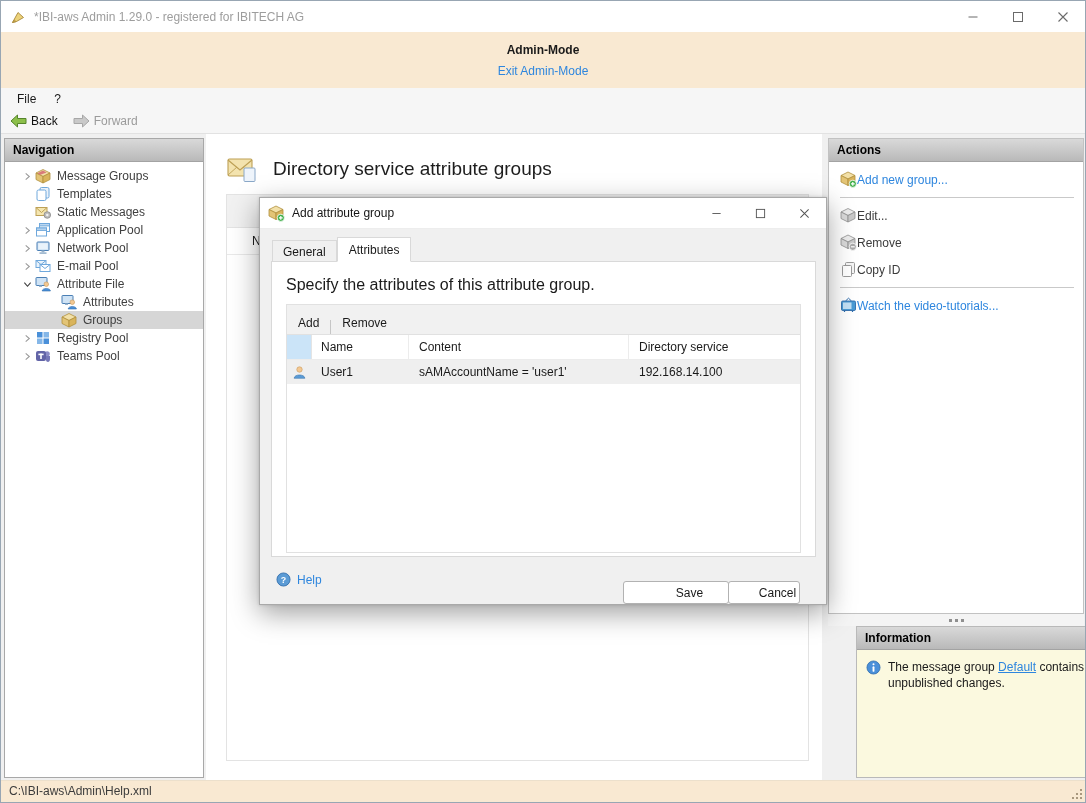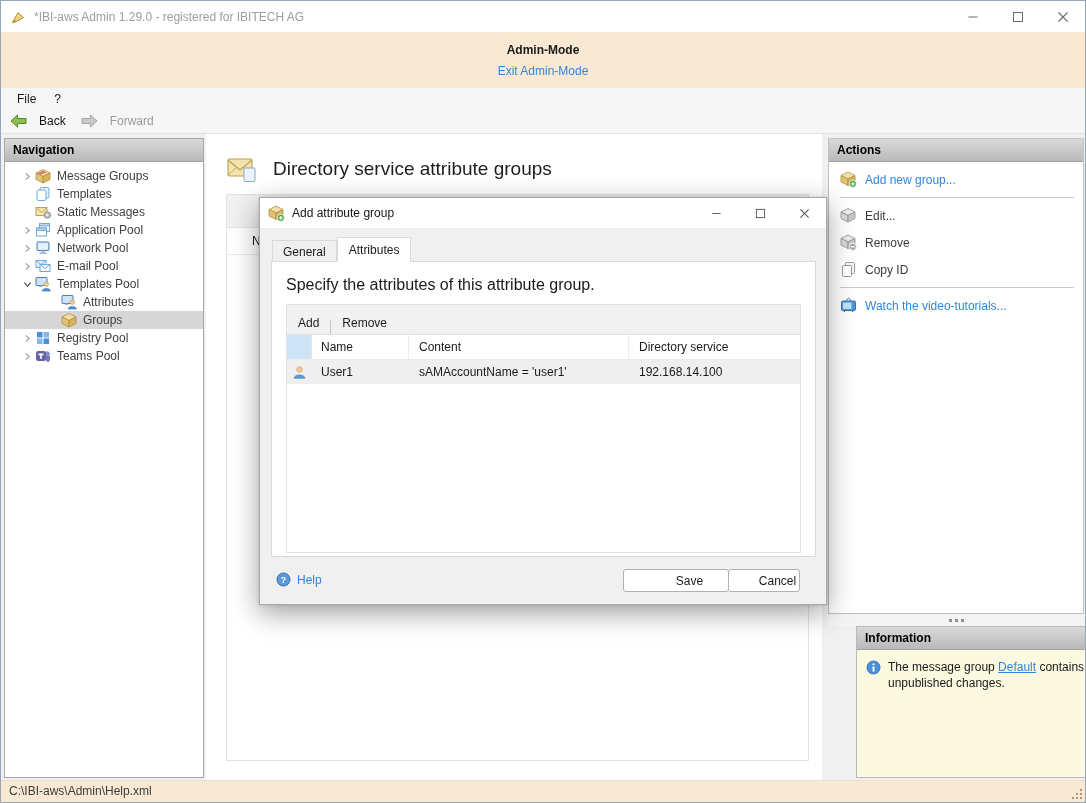--- a/index.html
+++ b/index.html
@@ -17,21 +17,21 @@
   
   .admin-banner { position: absolute; top: 31px; left: 0; right: 0; height: 56px; background: #f9e9d2; text-align: center; padding-top: 11px; }
   .admin-banner .admin-title { font-size: 12px; font-weight: bold; color: #1a1a1a; }
   .admin-banner .admin-link { display: inline-block; margin-top: 7px; font-size: 12px; color: #2e86de; cursor: pointer; text-decoration: none; }
 
   
   .menubar { position: absolute; top: 87px; left: 0; right: 0; height: 21px; background: #f6f6f6; display: flex; align-items: center; font-size: 12px; color: #1a1a1a; }
   .menu-item { padding: 2px 9px; }
   .menu-item:first-child { margin-left: 7px; }
   .nav-toolbar { position: absolute; top: 108px; left: 0; right: 0; height: 25px; background: #f6f6f6; border-bottom: 1px solid #e2e2e2; display: flex; align-items: center; font-size: 12px; }
-  .tool-btn { display: flex; align-items: center; gap: 12px; padding: 2px 6px; margin-left: 3px; }
+  .tool-btn { display: flex; align-items: center; gap: 4px; padding: 2px 6px; margin-left: 3px; }
   .tool-btn .lbl-enabled { color: #111; }
   .tool-btn .lbl-disabled { color: #9b9b9b; }
   .tool-btn svg { width: 17px; height: 14px; }
 
   
   .panel-header { height: 23px; background: linear-gradient(#d9d9d9, #b9b9b9); border-bottom: 1px solid #a3a3a3; font-size: 12px; font-weight: bold; color: #000; line-height: 22px; padding: 0 8px; }
 
   
   .left-panel { position: absolute; left: 3px; top: 137px; width: 200px; height: 640px; background: #fff; border: 1px solid #a8a8a8; }
   .tree { padding-top: 5px; }
@@ -47,21 +47,21 @@
   .page-heading { display: flex; align-items: center; gap: 15px; padding: 19px 0 0 20px; }
   .page-heading svg { width: 32px; height: 32px; }
   .page-title { font-size: 19px; font-weight: 400; color: #1d1d1d; }
   .bg-box { position: absolute; left: 20px; top: 60px; width: 583px; height: 567px; border: 1px solid #e3e3e3; background: #fff; }
   .bg-toolbar { height: 33px; background: #f1f1f1; border-bottom: 1px solid #e3e3e3; }
   .bg-table-header { height: 27px; border-bottom: 1px solid #e9e9e9; display: flex; align-items: center; padding-left: 25px; font-size: 12px; color: #1a1a1a; }
 
   
   .actions-panel { position: absolute; left: 827px; top: 137px; width: 256px; height: 476px; background: #fff; border: 1px solid #c2c2c2; }
   .actions-body { padding-top: 4px; }
-  .action-item { display: flex; align-items: center; gap: 8px; padding: 5px 8px 5px 11px; font-size: 12px; }
+  .action-item { display: flex; align-items: center; gap: 0; padding: 5px 8px 5px 11px; font-size: 12px; }
   .action-item svg { width: 17px; height: 17px; flex: 0 0 auto; }
   .action-link { color: #2e86de; cursor: pointer; }
   .action-plain { color: #3c3c3c; }
   .action-sep { height: 1px; background: #c9c9c9; margin: 4px 9px 4px 11px; }
 
   
   .v-splitter { position: absolute; left: 827px; top: 613px; width: 256px; height: 12px; background: #f4f4f4; display: flex; align-items: center; justify-content: center; gap: 3px; }
   .v-splitter i { width: 3px; height: 3px; background: #8f8f8f; display: block; }
 
   
@@ -104,21 +104,21 @@
   .col-ds { flex: 1; padding-left: 10px; display: flex; align-items: center; }
   .attr-row { display: flex; height: 24px; background: #efefef; font-size: 12px; color: #1a1a1a; flex: 0 0 auto; }
   .attr-row .col-icon { background: transparent; border-right: none; display: flex; align-items: center; justify-content: center; }
   .attr-row .col-name, .attr-row .col-content { border-right: none; }
   .attr-row svg { width: 15px; height: 15px; }
   .attr-filler { flex: 1; background: #fff; }
 
   .dialog-footer { position: absolute; left: 0; right: 0; bottom: 0; height: 47px; }
   .help-link { position: absolute; left: 16px; top: 15px; display: flex; align-items: center; gap: 6px; font-size: 12px; color: #2e86de; cursor: pointer; }
   .help-link svg { width: 15px; height: 15px; }
-  .dlg-push { position: absolute; top: 12px; height: 23px; background: #fff; border: 1px solid #b2b2b2; border-radius: 3px; font-size: 12px; color: #1a1a1a; display: flex; align-items: center; justify-content: center; padding-left: 27px; }
+  .dlg-push { position: absolute; top: 24px; height: 23px; background: #fff; border: 1px solid #b2b2b2; border-radius: 3px; font-size: 12px; color: #1a1a1a; display: flex; align-items: center; justify-content: center; padding-left: 27px; }
   .btn-save { right: 97px; width: 106px; }
   .btn-cancel { right: 26px; width: 72px; }
 </style>
 </head>
 <body>
 
 <div class="window">
 
   <div class="titlebar">
     <svg class="app-icon" viewBox="0 0 16 16">
@@ -273,21 +273,21 @@
             </svg>
           </span>
         <span class="tree-icon">
             <svg viewBox="0 0 16 16">
               <rect x="1" y="1.5" width="11" height="8" rx="0.6" fill="#cfe3f5" stroke="#4a7fb5"></rect>
               <rect x="4" y="9.5" width="3" height="1.5" fill="#9ab4cc"></rect>
               <circle cx="11.3" cy="8.2" r="2.3" fill="#f3c893" stroke="#c89858" stroke-width="0.6"></circle>
               <path d="M7.2 15 c0-3.4 8.2-3.4 8.2 0 z" fill="#4a90d9" stroke="#2f6cab" stroke-width="0.6"></path>
             </svg>
           </span>
-        <span>Templates Pool</span>
+        <span>Attribute File</span>
       </div>
 
       <div class="tree-item">
         <span class="tree-indent"></span>
         <span class="tree-icon">
             <svg viewBox="0 0 16 16">
               <rect x="1" y="1.5" width="11" height="8" rx="0.6" fill="#cfe3f5" stroke="#4a7fb5"></rect>
               <rect x="4" y="9.5" width="3" height="1.5" fill="#9ab4cc"></rect>
               <circle cx="11.3" cy="8.2" r="2.3" fill="#f3c893" stroke="#c89858" stroke-width="0.6"></circle>
               <path d="M7.2 15 c0-3.4 8.2-3.4 8.2 0 z" fill="#4a90d9" stroke="#2f6cab" stroke-width="0.6"></path>

